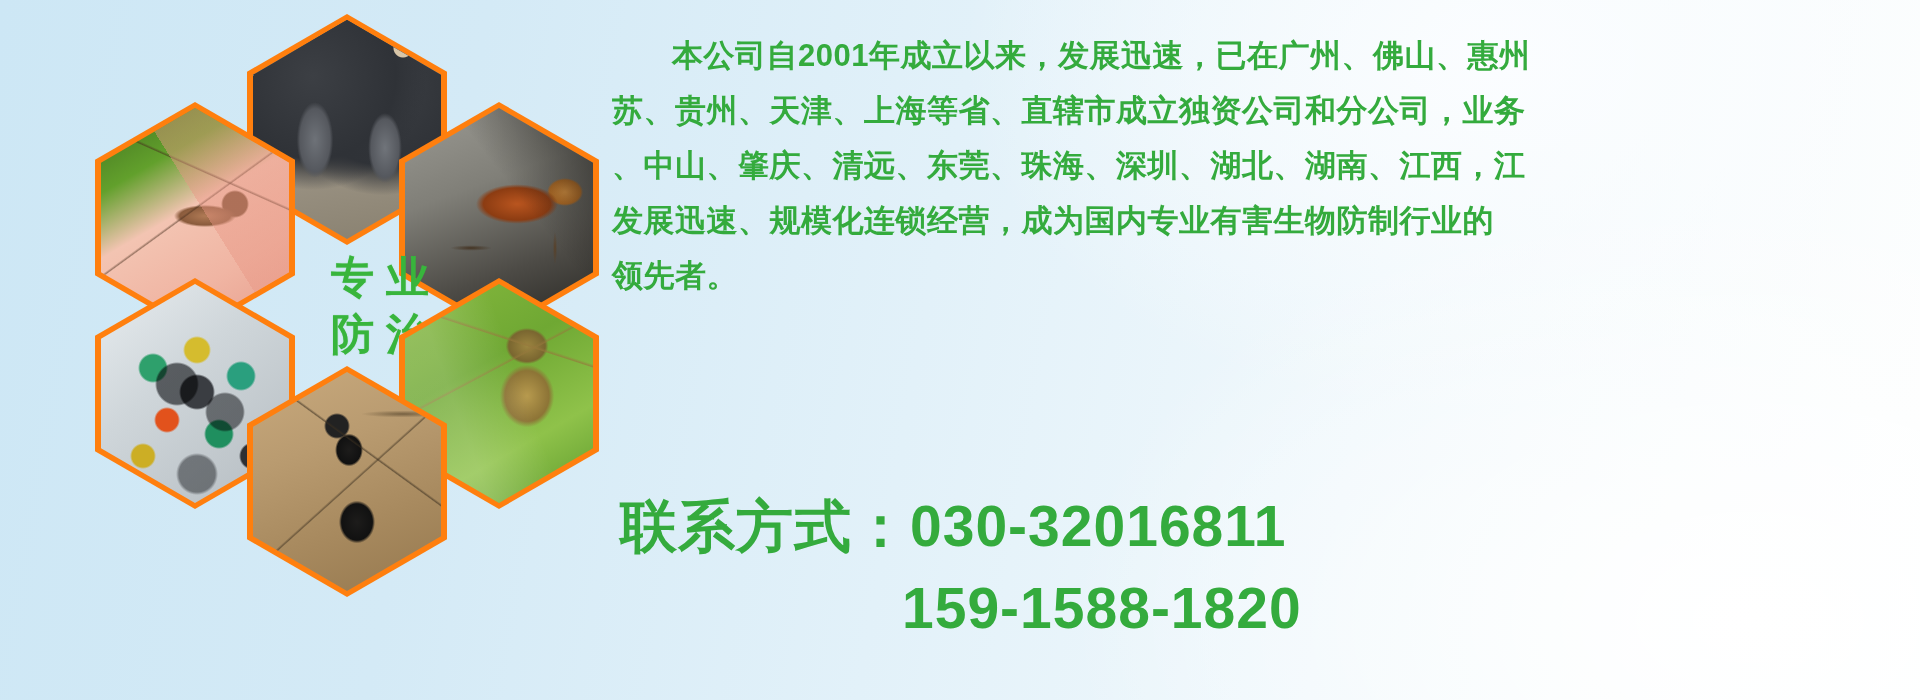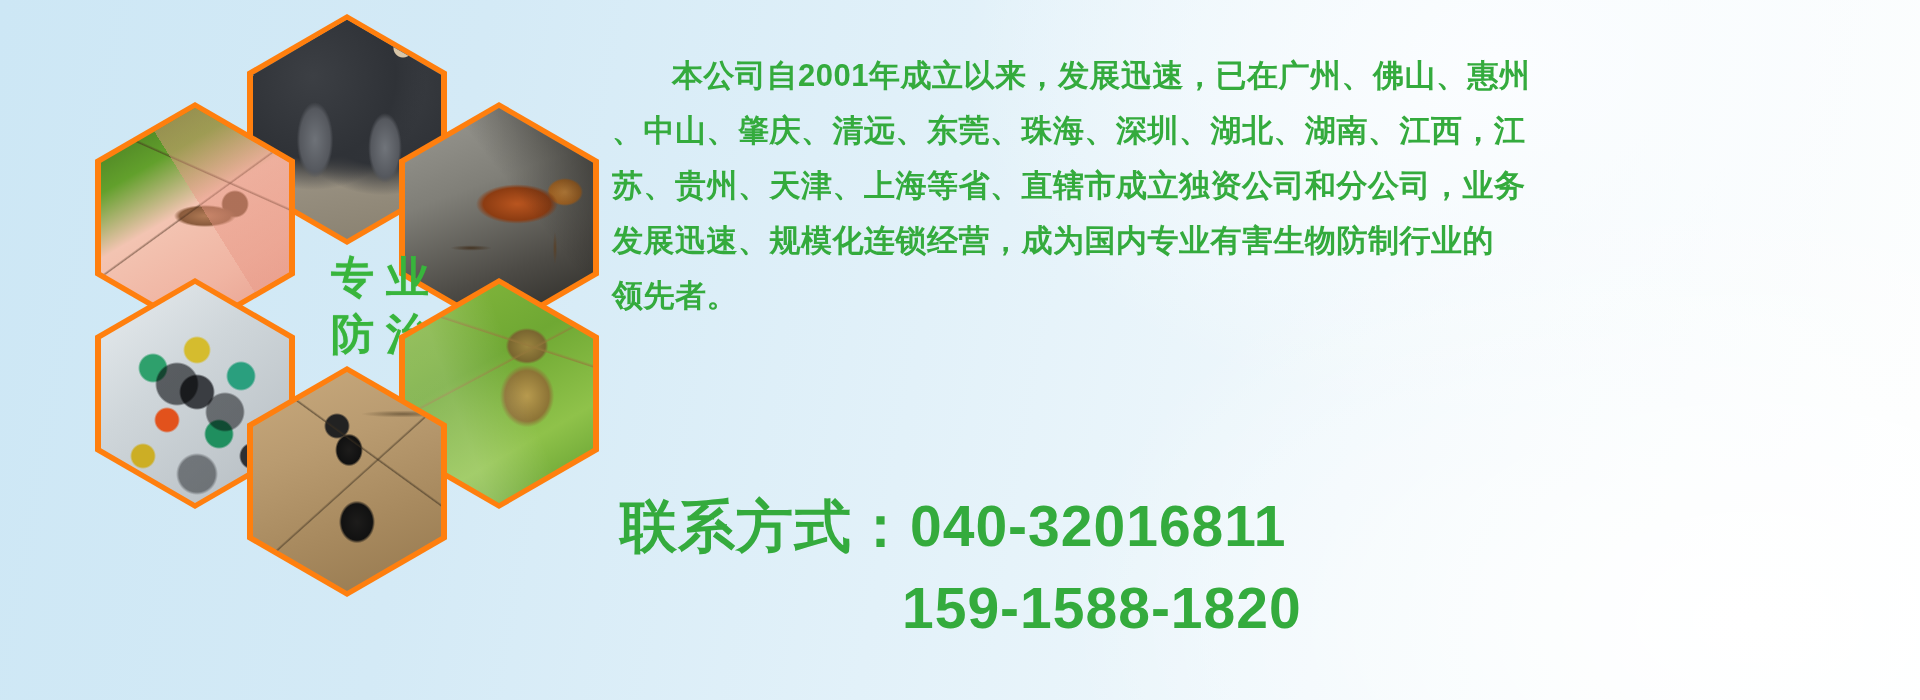--- a/index.html
+++ b/index.html
@@ -136,21 +136,21 @@
   .art.ant::after {
     content:""; position:absolute; inset:0;
     background:
       linear-gradient(36deg, rgba(0,0,0,0) 62%, rgba(60,48,32,.6) 62.4%, rgba(0,0,0,0) 63.1%),
       linear-gradient(-42deg, rgba(0,0,0,0) 48%, rgba(60,48,32,.55) 48.4%, rgba(0,0,0,0) 49.1%),
       radial-gradient(ellipse 60px 5px at 150px 42px, rgba(90,72,46,.7), rgba(0,0,0,0) 70%);
   }
 
   
   #copy {
-    position:absolute; left:612px; top:48px; width:1300px;
+    position:absolute; left:612px; top:28px; width:1300px;
   }
   #copy p {
     color:#34ab3d;
     font-size:31px;
     font-weight:bold;
     line-height:55px;
     letter-spacing:.5px;
     white-space:nowrap;
   }
   #copy p.indent { text-indent:60px; }
@@ -211,24 +211,24 @@
     <div class="hex h-ant">
       <div class="inner">
         <div class="art ant"></div>
       </div>
     </div>
 
   </div>
 
   <div id="copy">
     <p class="indent">本公司自2001年成立以来，发展迅速，已在广州、佛山、惠州</p>
+    <p>苏、贵州、天津、上海等省、直辖市成立独资公司和分公司，业务</p>
     <p>、中山、肇庆、清远、东莞、珠海、深圳、湖北、湖南、江西，江</p>
-    <p>苏、贵州、天津、上海等省、直辖市成立独资公司和分公司，业务</p>
     <p>发展迅速、规模化连锁经营，成为国内专业有害生物防制行业的</p>
     <p>领先者。</p>
   </div>
 
   <div id="contact">
-    <div class="line">联系方式：040-32016811</div>
+    <div class="line">联系方式：030-32016811</div>
     <div class="line second">159-1588-1820</div>
   </div>
 
 </div>
 
 </body></html>

